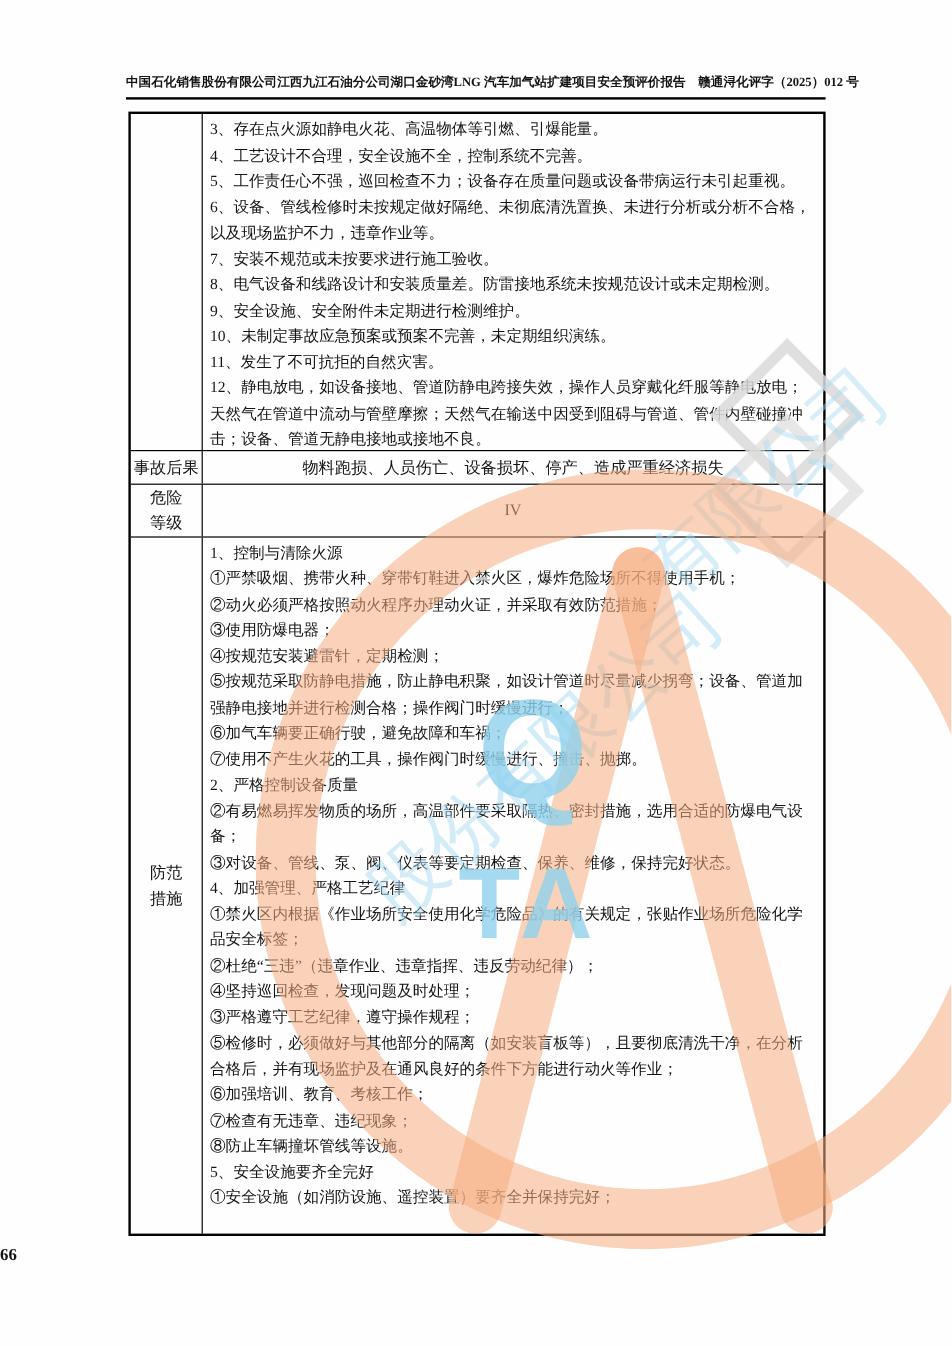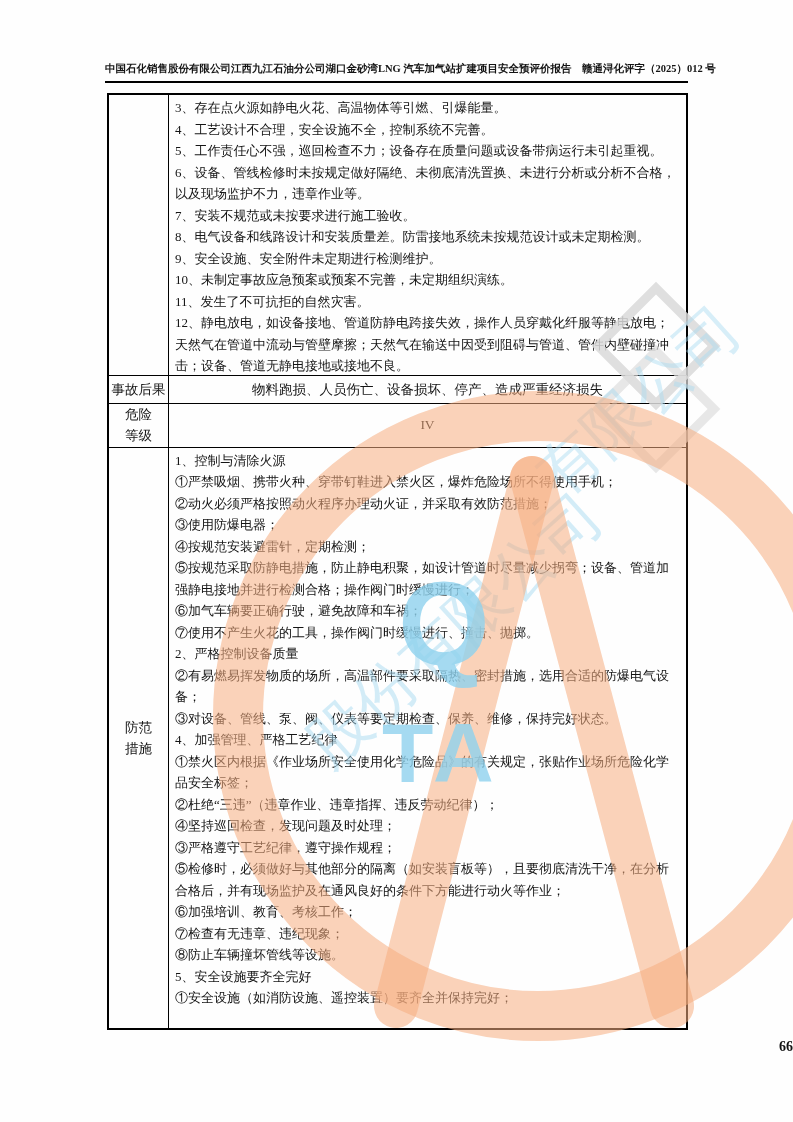--- a/index.html
+++ b/index.html
@@ -39,21 +39,21 @@
   .r-conseq{height:28px;}
   .r-risk{height:44px;}
   .r-prev{height:585px;}
   .line{min-height:21.5px;}
   .watermark{
     position:absolute;left:0;top:0;width:793px;height:1122px;
     z-index:5;pointer-events:none;
   }
   .watermark svg{font-family:"Liberation Sans","DejaVu Sans",sans-serif;}
   .page-number{
-    position:absolute;left:0;right:0;top:1039px;text-align:right;
+    position:absolute;left:0;right:0;top:1039px;text-align:left;
     font-size:14px;font-weight:bold;
   }
 </style>
 </head>
 <body>
 
 <div class="page">
 
   <div class="header">中国石化销售股份有限公司江西九江石油分公司湖口金砂湾LNG 汽车加气站扩建项目安全预评价报告　赣通浔化评字（2025）012 号</div>
 

